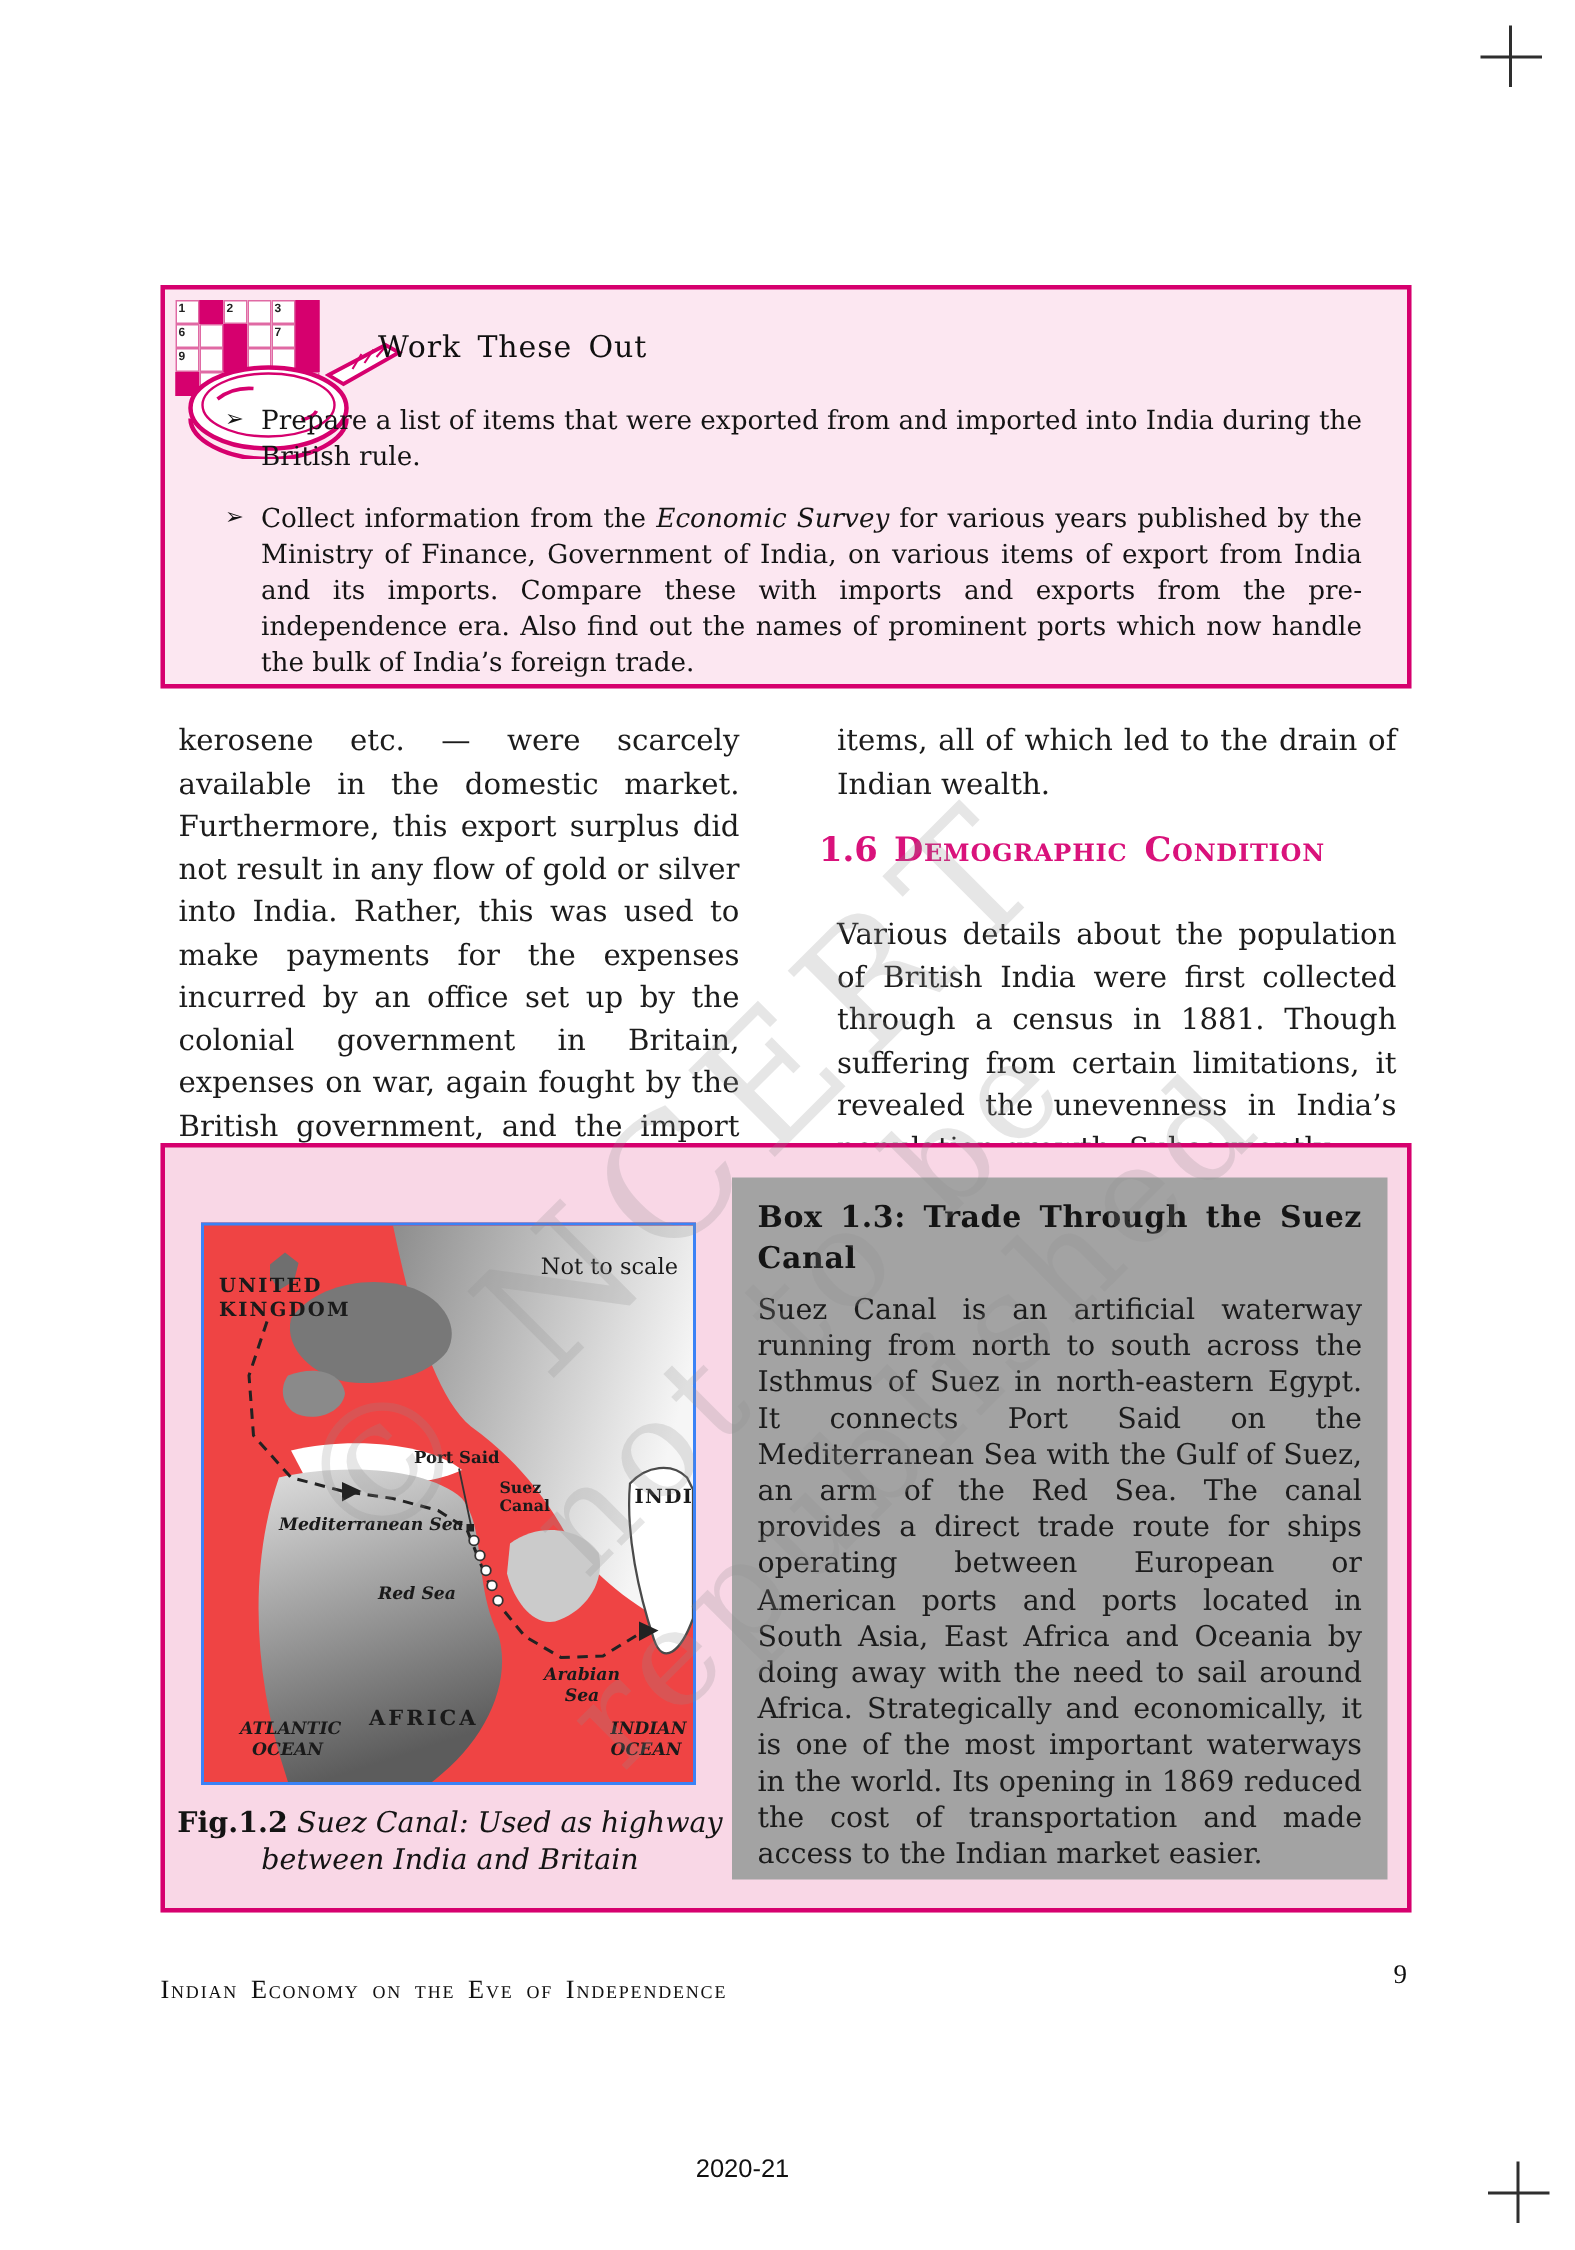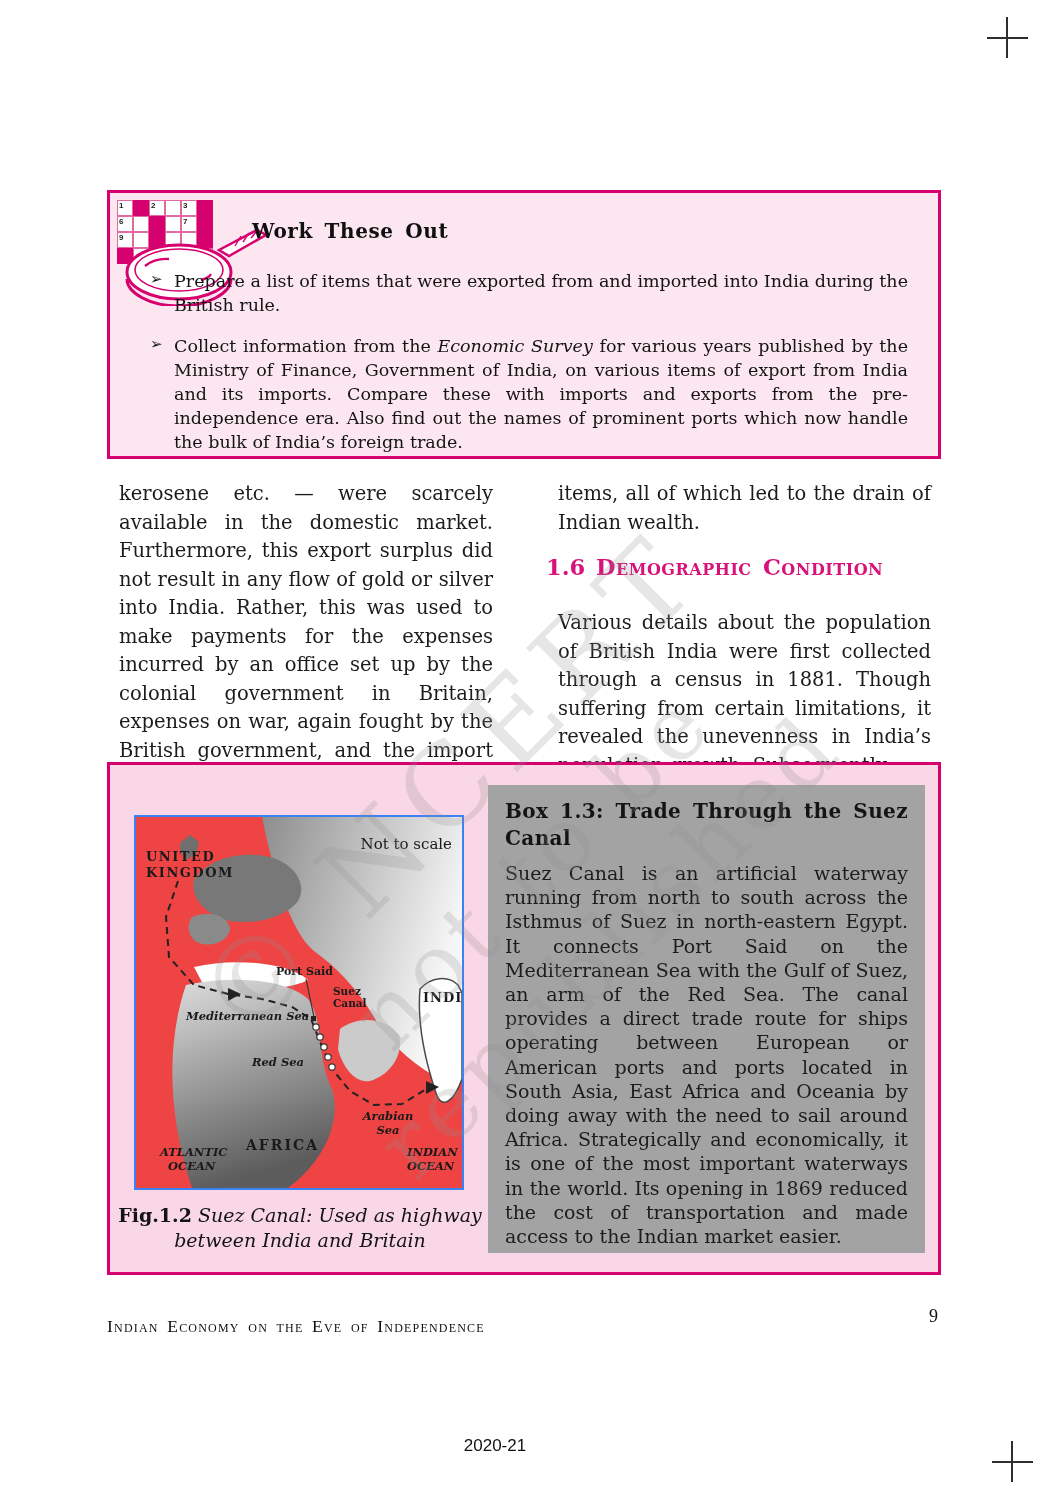--- a/index.html
+++ b/index.html
@@ -16,21 +16,21 @@
     z-index:40;font-family:"DejaVu Serif",serif;
   }
   .watermark .w1{font-size:112px;letter-spacing:12px;line-height:1.15;}
   .watermark .w2{font-size:90px;letter-spacing:6px;line-height:1.2;}
   
   .workbox{
     position:absolute;left:107px;top:190px;width:828px;height:263px;
     background:#fce7f1;border:3px solid #d6006e;
   }
   .workbox-title{
-    position:absolute;left:142px;top:26px;font-size:20px;font-weight:bold;
+    position:absolute;left:142px;top:26px;font-size:20px;font-weight:normal;
     letter-spacing:0.6px;color:#101010;word-spacing:4px;
   }
   .icon-wrap{position:absolute;left:5px;top:5px;width:160px;height:104px;}
   .crossword{
     position:absolute;left:2px;top:2px;display:grid;
     grid-template-columns:repeat(6,16px);grid-auto-rows:16px;
   }
   .xcell{
     border:1px solid #e06aa4;background:#fff;font-size:8px;font-weight:bold;
     color:#222;line-height:9px;font-family:"Liberation Sans",sans-serif;

